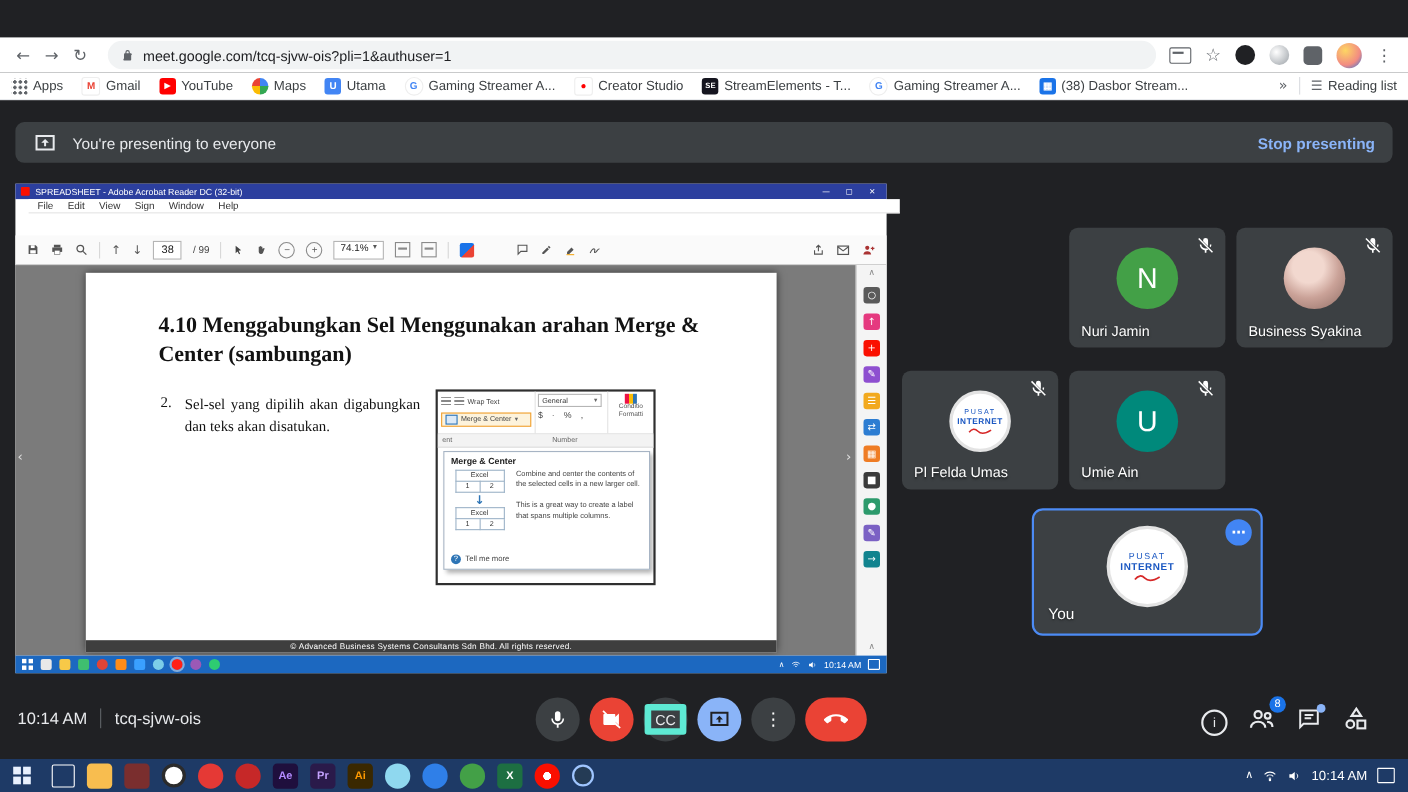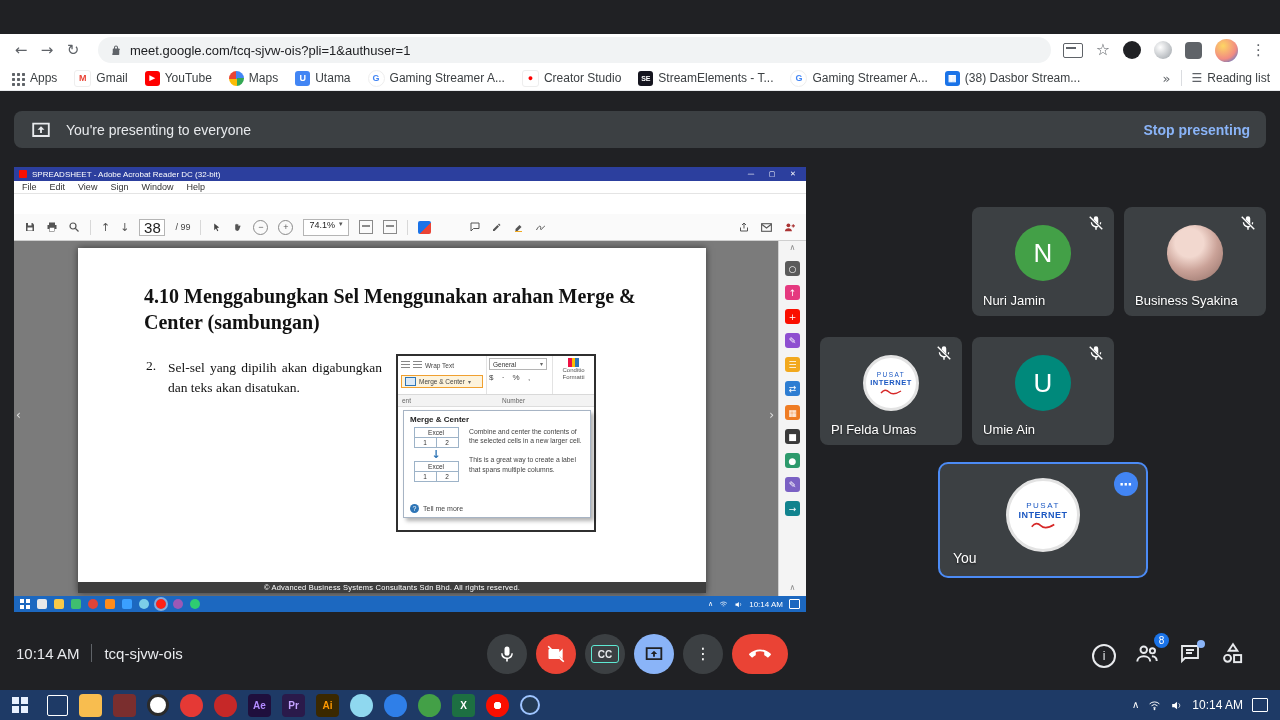--- a/index.html
+++ b/index.html
@@ -77,37 +77,37 @@
           display:flex;align-items:center;padding:0 16px;box-sizing:border-box;color:#e8eaed;font-size:14px;gap:14px}
   .stop{margin-left:auto;color:#8ab4f8;font-weight:bold;font-size:14px}
 
   
   #shared{left:14px;top:167px;width:792px;height:445px;background:#fff}
   .ac-titlebar{position:absolute;left:0;top:0;width:792px;height:14px;background:#2c3f9e;color:#fff;
                display:flex;align-items:center;padding:0 5px;box-sizing:border-box;gap:5px;font-size:8px}
   .ac-appicon{width:8px;height:8px;background:#fa0f00;border-radius:1px;flex:none}
   .ac-title{flex:1;white-space:nowrap;overflow:hidden}
   .ac-win{width:16px;text-align:center;font-size:7px}
-  .ac-menubar{position:absolute;left:0;top:14px;width:792px;height:13px;background:#fff;border-bottom:1px solid #e4e4e4;
+  .ac-menubar{position:absolute;left:12px;top:14px;width:792px;height:13px;background:#fff;border-bottom:1px solid #e4e4e4;
               display:flex;align-items:center;gap:13px;padding:0 8px;box-sizing:border-box;font-size:9px;color:#333}
   .ac-tabrow{position:absolute;left:0;top:27px;width:792px;height:20px;background:#f1f1f1;border-bottom:1px solid #dcdcdc;
              display:flex;align-items:center;font-size:10px;color:#444;padding:0 4px;box-sizing:border-box}
   .ac-tab{padding:0 12px}
   .ac-doctab{height:20px;background:#fff;display:flex;align-items:center;gap:7px;padding:0 10px;
              border-left:1px solid #ddd;border-right:1px solid #ddd;font-size:9px;color:#222}
   .ac-xclose{font-size:8px;color:#777}
   .ac-xclose::after{content:"✕"}
   .ac-tabright{margin-left:auto;display:flex;align-items:center;gap:12px;padding-right:8px}
   .ac-help{width:12px;height:12px;border:1px solid #555;border-radius:50%;font-size:8px;display:flex;align-items:center;justify-content:center;color:#555}
   .ac-help::after{content:"?"}
   .ac-toolbar{position:absolute;left:0;top:47px;width:792px;height:27px;background:#fafafa;border-bottom:1px solid #cfcfcf;
               display:flex;align-items:center;padding:0 10px;box-sizing:border-box;gap:10px;color:#5a5a5a}
   .ac-sep{width:1px;height:15px;background:#d8d8d8;flex:none}
   .gi{font-family:"DejaVu Sans",sans-serif;font-size:11px;color:#555}
-  .ac-pagebox{width:24px;height:15px;border:1px solid #b5b5b5;background:#fff;font-size:15px;color:#222;
+  .ac-pagebox{width:24px;height:15px;border:1px solid #b5b5b5;background:#fff;font-size:10px;color:#222;
               display:flex;align-items:center;justify-content:center}
   .ac-pagetotal{font-size:9px;color:#444}
   .zbtn{width:13px;height:13px;border:1px solid #8a8a8a;border-radius:50%;font-size:9px;display:flex;align-items:center;justify-content:center}
   .ac-zoombox{height:15px;border:1px solid #b5b5b5;background:#fff;font-size:9px;color:#222;padding:0 5px;
               display:flex;align-items:flex-start;gap:4px}
   .fitbox{width:12px;height:12px;border:1px solid #8a8a8a;position:relative}
   .fitbox::after{content:"";position:absolute;left:2px;top:4px;right:2px;height:2px;background:#8a8a8a}
   .ac-sendcolor{width:13px;height:13px;border-radius:2px;background:linear-gradient(135deg,#1a73e8 0 55%,#ea4335 55% 100%)}
   .isvg{display:flex;align-items:center;justify-content:center;flex:none}
 
@@ -206,21 +206,21 @@
 
   
   .meetinfo{position:absolute;left:16px;top:644px;display:flex;align-items:center;color:#e8eaed;font-size:15px}
   .meetdiv{width:1px;height:18px;background:#5f6368;margin:0 12px}
   .controls{position:absolute;left:487px;top:634px;display:flex;align-items:center;gap:9px}
   .ctl{width:40px;height:40px;border-radius:50%;display:flex;align-items:center;justify-content:center;flex:none}
   .ctl-dark{background:#3c4043}
   .ctl-red{background:#ea4335}
   .ctl-present{background:#8ab4f8}
   .ctl-hang{width:56px;border-radius:20px;background:#ea4335}
-  .ccbox{width:26px;height:16px;border:1px solid #5eead4;border-radius:3px;color:#e8eaed;font-size:10px;font-weight:bold;
+  .ccbox{width:26px;height:16px;border:6px solid #5eead4;border-radius:3px;color:#e8eaed;font-size:13px;font-weight:normal;
          display:flex;align-items:center;justify-content:center}
   .rctls{position:absolute;left:1092px;top:641px;display:flex;align-items:center;gap:18px}
   .infoc{width:20px;height:20px;border:2px solid #e8eaed;border-radius:50%;color:#e8eaed;font-size:12px;
          display:flex;align-items:center;justify-content:center}
   .peoplewrap{position:relative}
   .badge{position:absolute;top:-8px;right:-9px;width:15px;height:15px;border-radius:50%;background:#1a73e8;color:#fff;
          font-size:10px;display:flex;align-items:center;justify-content:center}
   .chatwrap{position:relative}
   .chatdot{position:absolute;top:-2px;right:-3px;width:8px;height:8px;border-radius:50%;background:#8ab4f8}
 

